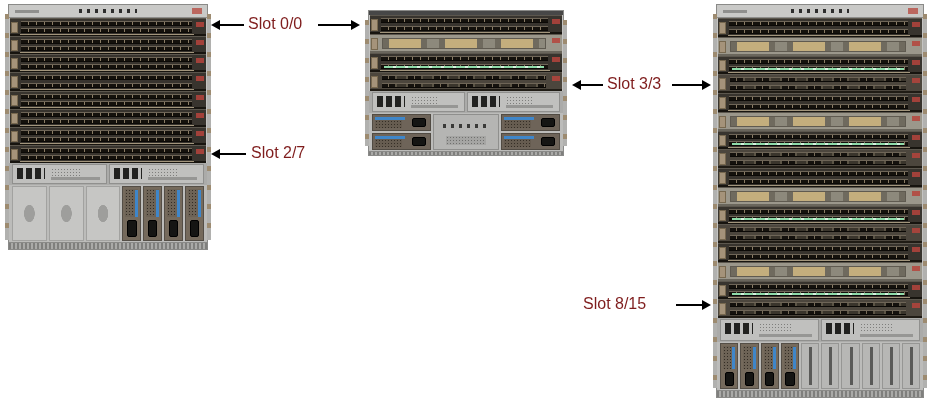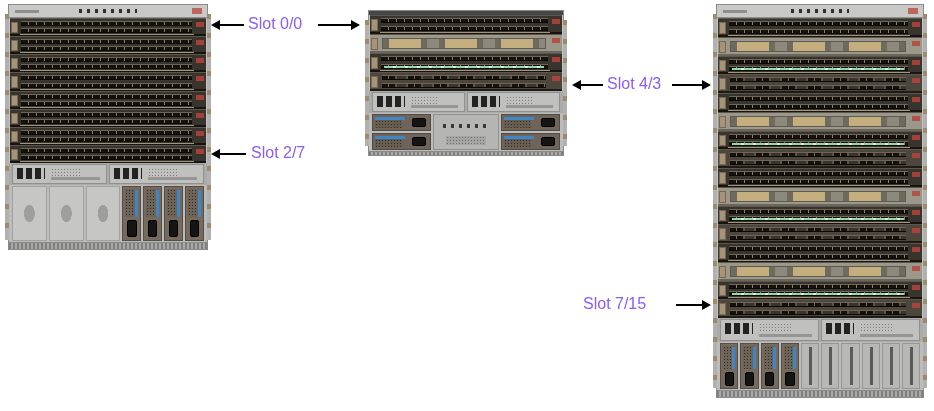--- a/index.html
+++ b/index.html
@@ -93,21 +93,21 @@
 
   .bays{flex:6;display:flex;gap:2px;}
   .bay{flex:1;position:relative;background:#b7b7b5;border:1px solid #969694;}
   .bay-handle{position:absolute;left:44%;top:7%;bottom:7%;width:3px;background:#5a5a58;}
 
   .bstrip{height:7px;flex:none;border-top:1px solid #8a8a88;
     background:repeating-linear-gradient(90deg,#7f7f7d 0 2px,#aaaaa8 2px 4px);}
   .ch1 .bstrip{height:4px;}
 
   
-  .slot-label{position:absolute;font-size:16px;color:#8b5cf6;white-space:nowrap;}
+  .slot-label{position:absolute;font-size:16px;color:#7f1d1d;white-space:nowrap;}
   .arrow{position:absolute;height:2px;background:#000;}
   .arrow.head-left::before{content:"";position:absolute;left:-9px;top:-4px;
     border:5px solid transparent;border-right:9px solid #000;}
   .arrow.head-right::after{content:"";position:absolute;right:-9px;top:-4px;
     border:5px solid transparent;border-left:9px solid #000;}
 </style>
 </head>
 <body>
 
 <div id="canvas">
@@ -453,19 +453,19 @@
     </div>
 
   <div class="arrow head-left" style="left:215px;width:29px;top:24px;"></div>
   <span class="slot-label" style="left:248px;top:15px;">Slot 0/0</span>
   <div class="arrow head-right" style="left:318px;width:38px;top:24px;"></div>
 
   <div class="arrow head-left" style="left:215px;width:31px;top:153px;"></div>
   <span class="slot-label" style="left:251px;top:144px;">Slot 2/7</span>
 
   <div class="arrow head-left" style="left:576px;width:27px;top:84px;"></div>
-  <span class="slot-label" style="left:607px;top:75px;">Slot 4/3</span>
+  <span class="slot-label" style="left:607px;top:75px;">Slot 3/3</span>
   <div class="arrow head-right" style="left:672px;width:35px;top:84px;"></div>
 
-  <span class="slot-label" style="left:583px;top:295px;">Slot 7/15</span>
+  <span class="slot-label" style="left:583px;top:295px;">Slot 8/15</span>
   <div class="arrow head-right" style="left:676px;width:31px;top:304px;"></div>
 
 </div>
 
 </body></html>

